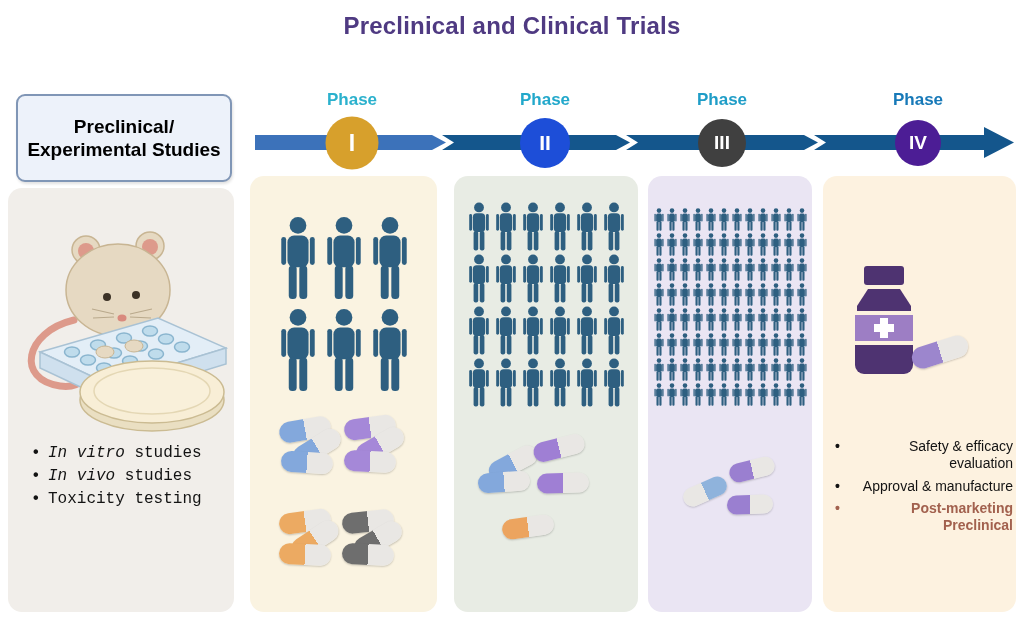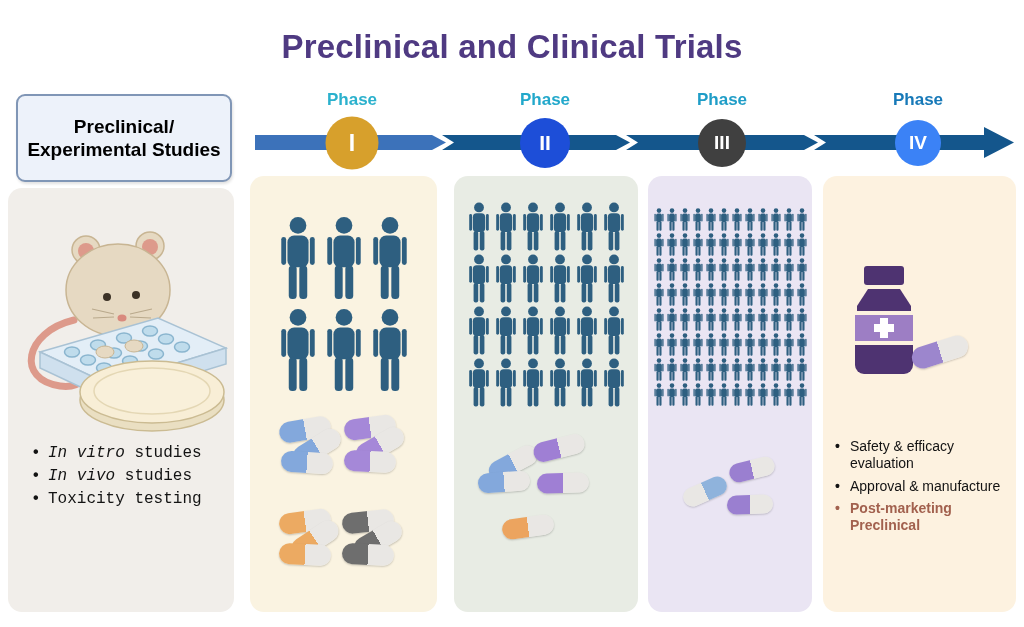--- a/index.html
+++ b/index.html
@@ -1,19 +1,19 @@
 <!DOCTYPE html>
 <html><head>
 <meta charset="utf-8">
 <style>
   html,body{margin:0;padding:0;background:#fff;}
   .stage{position:relative;width:1024px;height:627px;background:#fff;overflow:hidden;
          font-family:"Liberation Sans",sans-serif;}
-  .title{position:absolute;top:12px;left:0;right:0;margin:16px;text-align:center;
-         font-size:33px;font-weight:bold;letter-spacing:.2px;}
+  .title{position:absolute;top:12px;left:0;right:0;margin:0;text-align:center;
+         font-size:24px;font-weight:bold;letter-spacing:.2px;}
   .timeline{position:absolute;left:0;top:105px;z-index:1;}
   .phase-label{position:absolute;top:90px;transform:translateX(-50%);
                font-weight:bold;font-size:17px;z-index:2;}
   .pl-1{left:352px}.pl-2{left:545px}.pl-3{left:722px}.pl-4{left:918px}
   .phase-circle{position:absolute;top:143px;transform:translate(-50%,-50%);
                 border-radius:50%;display:flex;align-items:center;justify-content:center;
                 color:#fff;font-weight:bold;z-index:3;}
   .pc-1{left:352px;width:53px;height:53px;font-size:23px}
   .pc-2{left:545px;width:50px;height:50px;font-size:21px}
   .pc-3{left:722px;width:48px;height:48px;font-size:19px}
@@ -67,21 +67,21 @@
 
   <div class="phase-circle pc-1" style="background: rgb(215, 160, 44);">
       <span>I</span>
     </div>
   <div class="phase-circle pc-2" style="background: #1d4ed8;">
       <span>II</span>
     </div>
   <div class="phase-circle pc-3" style="background: #404040;">
       <span>III</span>
     </div>
-  <div class="phase-circle pc-4" style="background: #3b82f6;">
+  <div class="phase-circle pc-4" style="background: #4c1d95;">
       <span>IV</span>
     </div>
 
   <div class="pre-box" style="background: rgb(237, 242, 250); color: #000000; border-color: rgb(128, 150, 182);">
     <span>Preclinical/</span>
     <span>Experimental Studies</span>
   </div>
 
   <div class="pre-panel" style="background: rgb(241, 238, 234);">
     <svg class="rat" width="222" height="240" viewBox="0 0 222 240">
@@ -1173,21 +1173,21 @@
           <rect x="53" y="112" width="18" height="76" rx="8"></rect>
         </svg>
       </div>
     <div class="pills">
         <div class="capsule" style="left: 34px; top: 306px; width: 46px; height: 19px; transform: rotate(-24deg); background: linear-gradient(90deg, rgb(233, 231, 228) 0px, rgb(233, 231, 228) 50%, rgb(143, 179, 220) 50%, rgb(143, 179, 220) 100%);"></div>
         <div class="capsule" style="left: 81px; top: 284px; width: 46px; height: 19px; transform: rotate(-14deg); background: linear-gradient(90deg, rgb(154, 127, 208) 0px, rgb(154, 127, 208) 50%, rgb(233, 231, 228) 50%, rgb(233, 231, 228) 100%);"></div>
         <div class="capsule" style="left: 79px; top: 319px; width: 46px; height: 19px; transform: rotate(-2deg); background: linear-gradient(90deg, rgb(154, 127, 208) 0px, rgb(154, 127, 208) 50%, rgb(233, 231, 228) 50%, rgb(233, 231, 228) 100%);"></div>
       </div>
   </div>
 
-  <div class="col col-4" style="background: rgb(253, 242, 224);">
+  <div class="col col-4" style="background: rgb(253, 242, 224); text-align: right;">
     <svg class="bottle" width="70" height="112" viewBox="0 0 70 112">
       <rect x="15" y="2" width="40" height="19" rx="3" fill="#4e3371"></rect>
       <path d="M19,25 h32 l11,17 v5 H8 v-5 Z" fill="#4e3371"></path>
       <rect x="6" y="51" width="58" height="26" fill="#9d7ec4"></rect>
       <rect x="31" y="54" width="8" height="20" fill="#ffffff"></rect>
       <rect x="25" y="60" width="20" height="8" fill="#ffffff"></rect>
       <path d="M6,81 H64 V101 a9,9 0 0 1 -9,9 H15 a9,9 0 0 1 -9,-9 Z" fill="#4e3371"></path>
     </svg>
     <div class="pills">
         <div class="capsule" style="left: 88px; top: 165px; width: 58px; height: 22px; transform: rotate(-18deg); background: linear-gradient(90deg, rgb(156, 134, 205) 0px, rgb(156, 134, 205) 50%, rgb(233, 231, 228) 50%, rgb(233, 231, 228) 100%);"></div>

